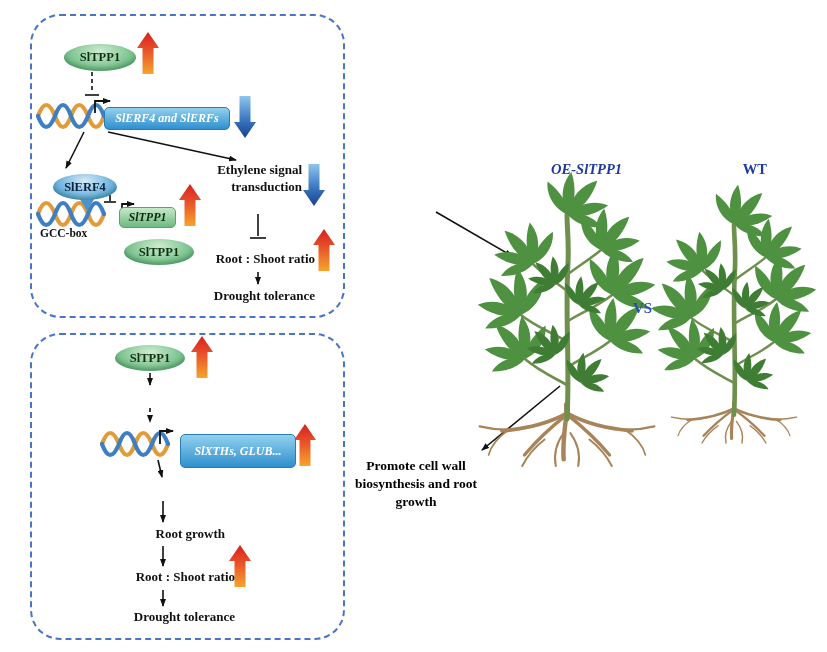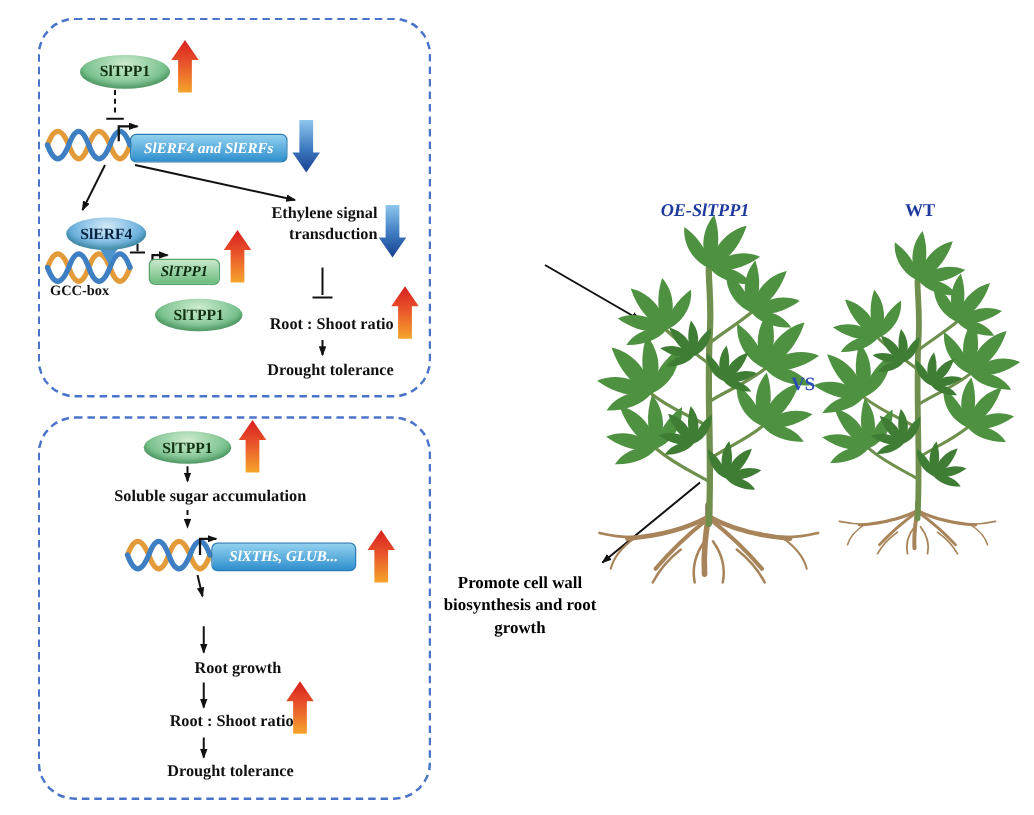--- a/index.html
+++ b/index.html
@@ -28,21 +28,21 @@
     background:linear-gradient(to bottom, #92d1ef, #2f8fcd);
     color:#ffffff; border:1px solid #2a7cb4;
   }
   .genebox.greenbox {
     background:linear-gradient(to bottom, #c6e9ca, #6cba7e);
     color:#0e2b12; border:1px solid #57a46b;
   }
   .flow { position:absolute; font-weight:bold; font-size:13px; color:#111; text-align:right; line-height:1.28; }
   .gcc { position:absolute; font-weight:bold; font-size:11.5px; color:#111; text-align:left; }
   .annot { position:absolute; font-weight:bold; font-size:13.5px; color:#000; text-align:center; line-height:1.32; }
-  .plabel { position:absolute; font-weight:bold; font-size:14.5px; color:#1e3a9f; text-align:center; }
+  .plabel { position:absolute; font-weight:bold; font-size:14.5px; color:#1e3a9f; text-align:right; }
   .plabel.it { font-style:italic; }
   .vs { position:absolute; font-weight:bold; font-size:15px; color:#2b4bb5; text-align:left; }
 </style>
 </head>
 <body>
 
 <div class="canvas">
 
   <svg class="overlay" width="827" height="652" viewBox="0 0 827 652">
     <defs>
@@ -201,23 +201,22 @@
   <div class="ellipse" style="left:124px;top:239px;width:70px;height:26px">SlTPP1</div>
 
   <div class="flow" style="left:210px;top:162px;width:92px">Ethylene signal transduction</div>
 
   <div class="flow" style="left:203px;top:251px;width:112px">Root : Shoot ratio</div>
 
   <div class="flow" style="left:203px;top:288px;width:112px">Drought tolerance</div>
 
   <div class="ellipse" style="left:115px;top:345px;width:70px;height:26px">SlTPP1</div>
 
-  <div class="flow" style="left:55px;top:389px;width:190px">Soluble sugar accumulation</div>
-
-  <div class="genebox bluebox" style="left:169px;top:434px;width:116px;height:23px">SlXTHs, GLUB...</div>
+
+  <div class="genebox bluebox" style="left:180px;top:434px;width:116px;height:34px">SlXTHs, GLUB...</div>
 
 
   <div class="flow" style="left:103px;top:526px;width:122px">Root growth</div>
 
   <div class="flow" style="left:93px;top:569px;width:142px">Root : Shoot ratio</div>
 
   <div class="flow" style="left:93px;top:609px;width:142px">Drought tolerance</div>
 
 
   <div class="annot" style="left:350px;top:457px;width:132px">Promote cell wall biosynthesis and root growth</div>

